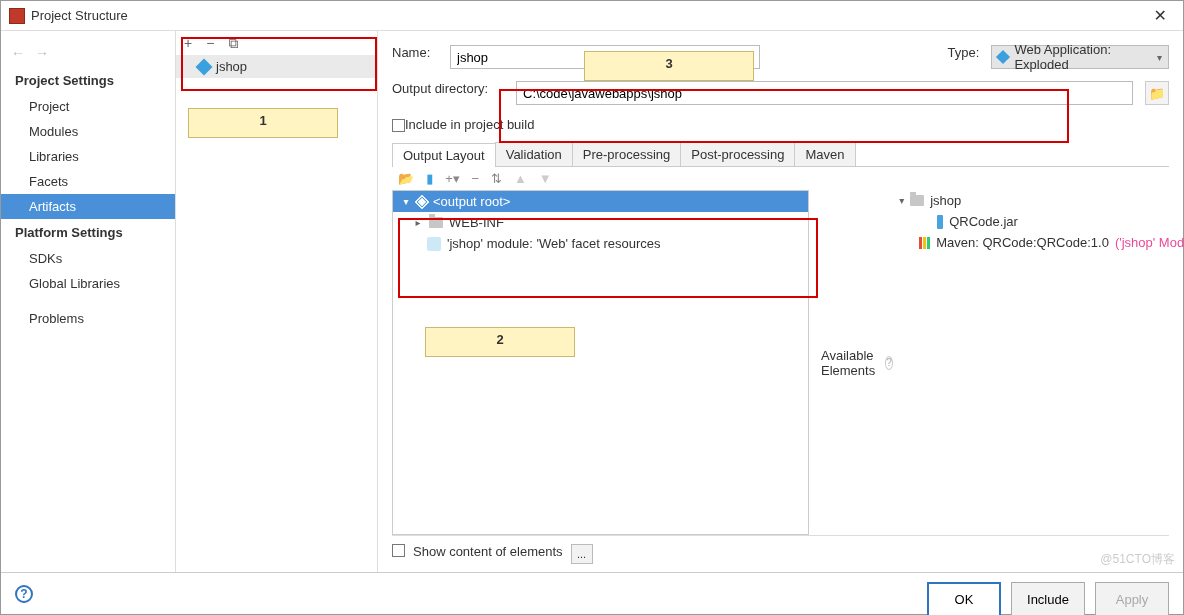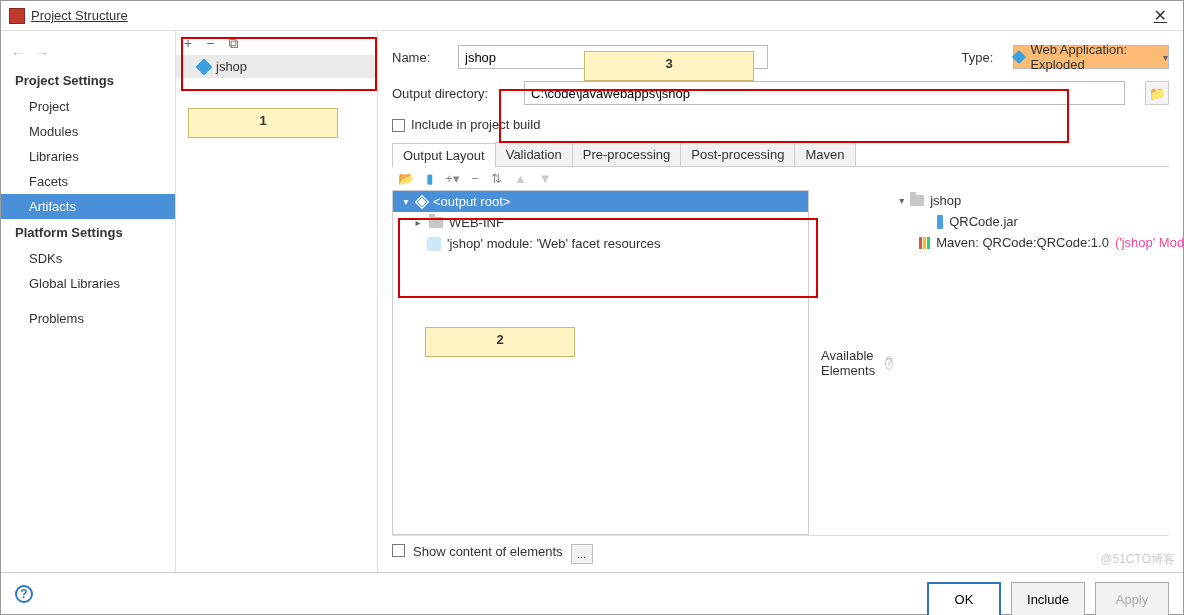--- a/index.html
+++ b/index.html
@@ -1,45 +1,45 @@
 <!DOCTYPE html>
 <html><head>
 <meta charset="utf-8">
 <style>
 * { box-sizing: border-box; margin: 0; padding: 0; }
 body { font-family: "Segoe UI", Arial, sans-serif; font-size: 13px; color: #333; background: #fff; overflow: hidden; }
 .window { width: 1184px; height: 615px; border: 1px solid #999; display: flex; flex-direction: column; position: relative; }
-.titlebar { height: 30px; display: flex; align-items: center; padding: 0 8px; border-bottom: 1px solid #ddd; text-decoration: underline; }
+.titlebar { height: 30px; display: flex; align-items: center; padding: 0 8px; border-bottom: 1px solid #ddd; }
 .titlebar-icon { width: 16px; height: 16px; background: #c0392b; margin-right: 6px; border: 1px solid #8a2a1f; }
 .titlebar-title { flex: 1; font-size: 13px; }
 .titlebar-close { font-size: 16px; cursor: pointer; padding: 0 8px; }
 .body { flex: 1; display: flex; min-height: 0; }
 .sidebar { width: 175px; border-right: 1px solid #ddd; padding-top: 12px; position: relative; }
 .sidebar-nav { padding: 0 10px 8px 10px; display: flex; gap: 10px; color: #bbb; font-size: 14px; }
 .sidebar-heading { font-weight: bold; padding: 6px 14px; font-size: 13px; }
 .sidebar-item { padding: 5px 14px 5px 28px; cursor: pointer; }
 .sidebar-item.selected { background: #4a90d9; color: #fff; }
 .sidebar-sep { height: 10px; }
 .middle { width: 202px; border-right: 1px solid #ddd; display: flex; flex-direction: column; }
 .middle-toolbar { height: 24px; display: flex; align-items: center; gap: 14px; padding: 0 8px; color: #666; font-size: 14px; }
 .middle-list { flex: 1; }
 .middle-item { display: flex; align-items: center; gap: 6px; padding: 4px 10px 4px 22px; background: #eaeaea; }
 .diamond { width: 12px; height: 12px; background: #3aa0e0; transform: rotate(45deg); display: inline-block; }
 .diamond.sel { background: #fff; border: 1px solid #fff; box-shadow: 0 0 0 1px #3aa0e0 inset; }
 .main { flex: 1; display: flex; flex-direction: column; padding: 14px 14px 0 14px; min-width: 0; }
-.row { display: flex; align-items: center; margin-bottom: 12px; gap: 20px; }
+.row { display: flex; margin-bottom: 12px; gap: 12px; }
 .label { min-width: 46px; }
 .label-wide { min-width: 112px; }
 .input { border: 1px solid #bbb; height: 24px; padding: 0 6px; font-size: 13px; background: #fff; }
 .name-input { width: 310px; }
-.type-select { flex: 1; display: flex; align-items: center; border: 1px solid #bbb; height: 24px; padding: 0 0; background: #fdba74; gap: 6px; }
+.type-select { flex: 1; display: flex; align-items: center; border: 1px solid #bbb; height: 24px; padding: 0 6px; background: #e5e5e5; gap: 6px; }
 .chev { color: #666; font-size: 10px; }
 .outdir-input { flex: 1; }
 .folder-btn { width: 24px; height: 24px; border: 1px solid #ccc; background: #f3f3f3; display: flex; align-items: center; justify-content: center; color: #888; }
-.checkbox-row { display: flex; align-items: flex-end; gap: 6px; margin: 0 0 10px 0; }
+.checkbox-row { display: flex; align-items: flex-end; margin: 0 0 10px 0; }
 .checkbox { width: 13px; height: 13px; border: 1px solid #777; }
 .tabs { display: flex; border-bottom: 1px solid #ccc; }
 .tab { padding: 4px 10px; border: 1px solid #ccc; border-bottom: none; margin-right: -1px; background: #f2f2f2; cursor: pointer; }
 .tab.active { background: #fff; position: relative; top: 1px; }
 .tab-toolbar { display: flex; align-items: center; gap: 12px; padding: 4px 6px; color: #888; font-size: 13px; }
 .content-row { flex: 1; display: flex; min-height: 0; gap: 10px; }
 .output-tree { flex: 1; border: 1px solid #ccc; min-height: 0; overflow: hidden; }
 .tree-node { display: flex; align-items: center; gap: 6px; padding: 3px 8px; }
 .tree-node.sel { background: #4a90d9; color: #fff; }
 .tree-node .arrow { width: 10px; text-align: center; color: #666; font-size: 10px; }

